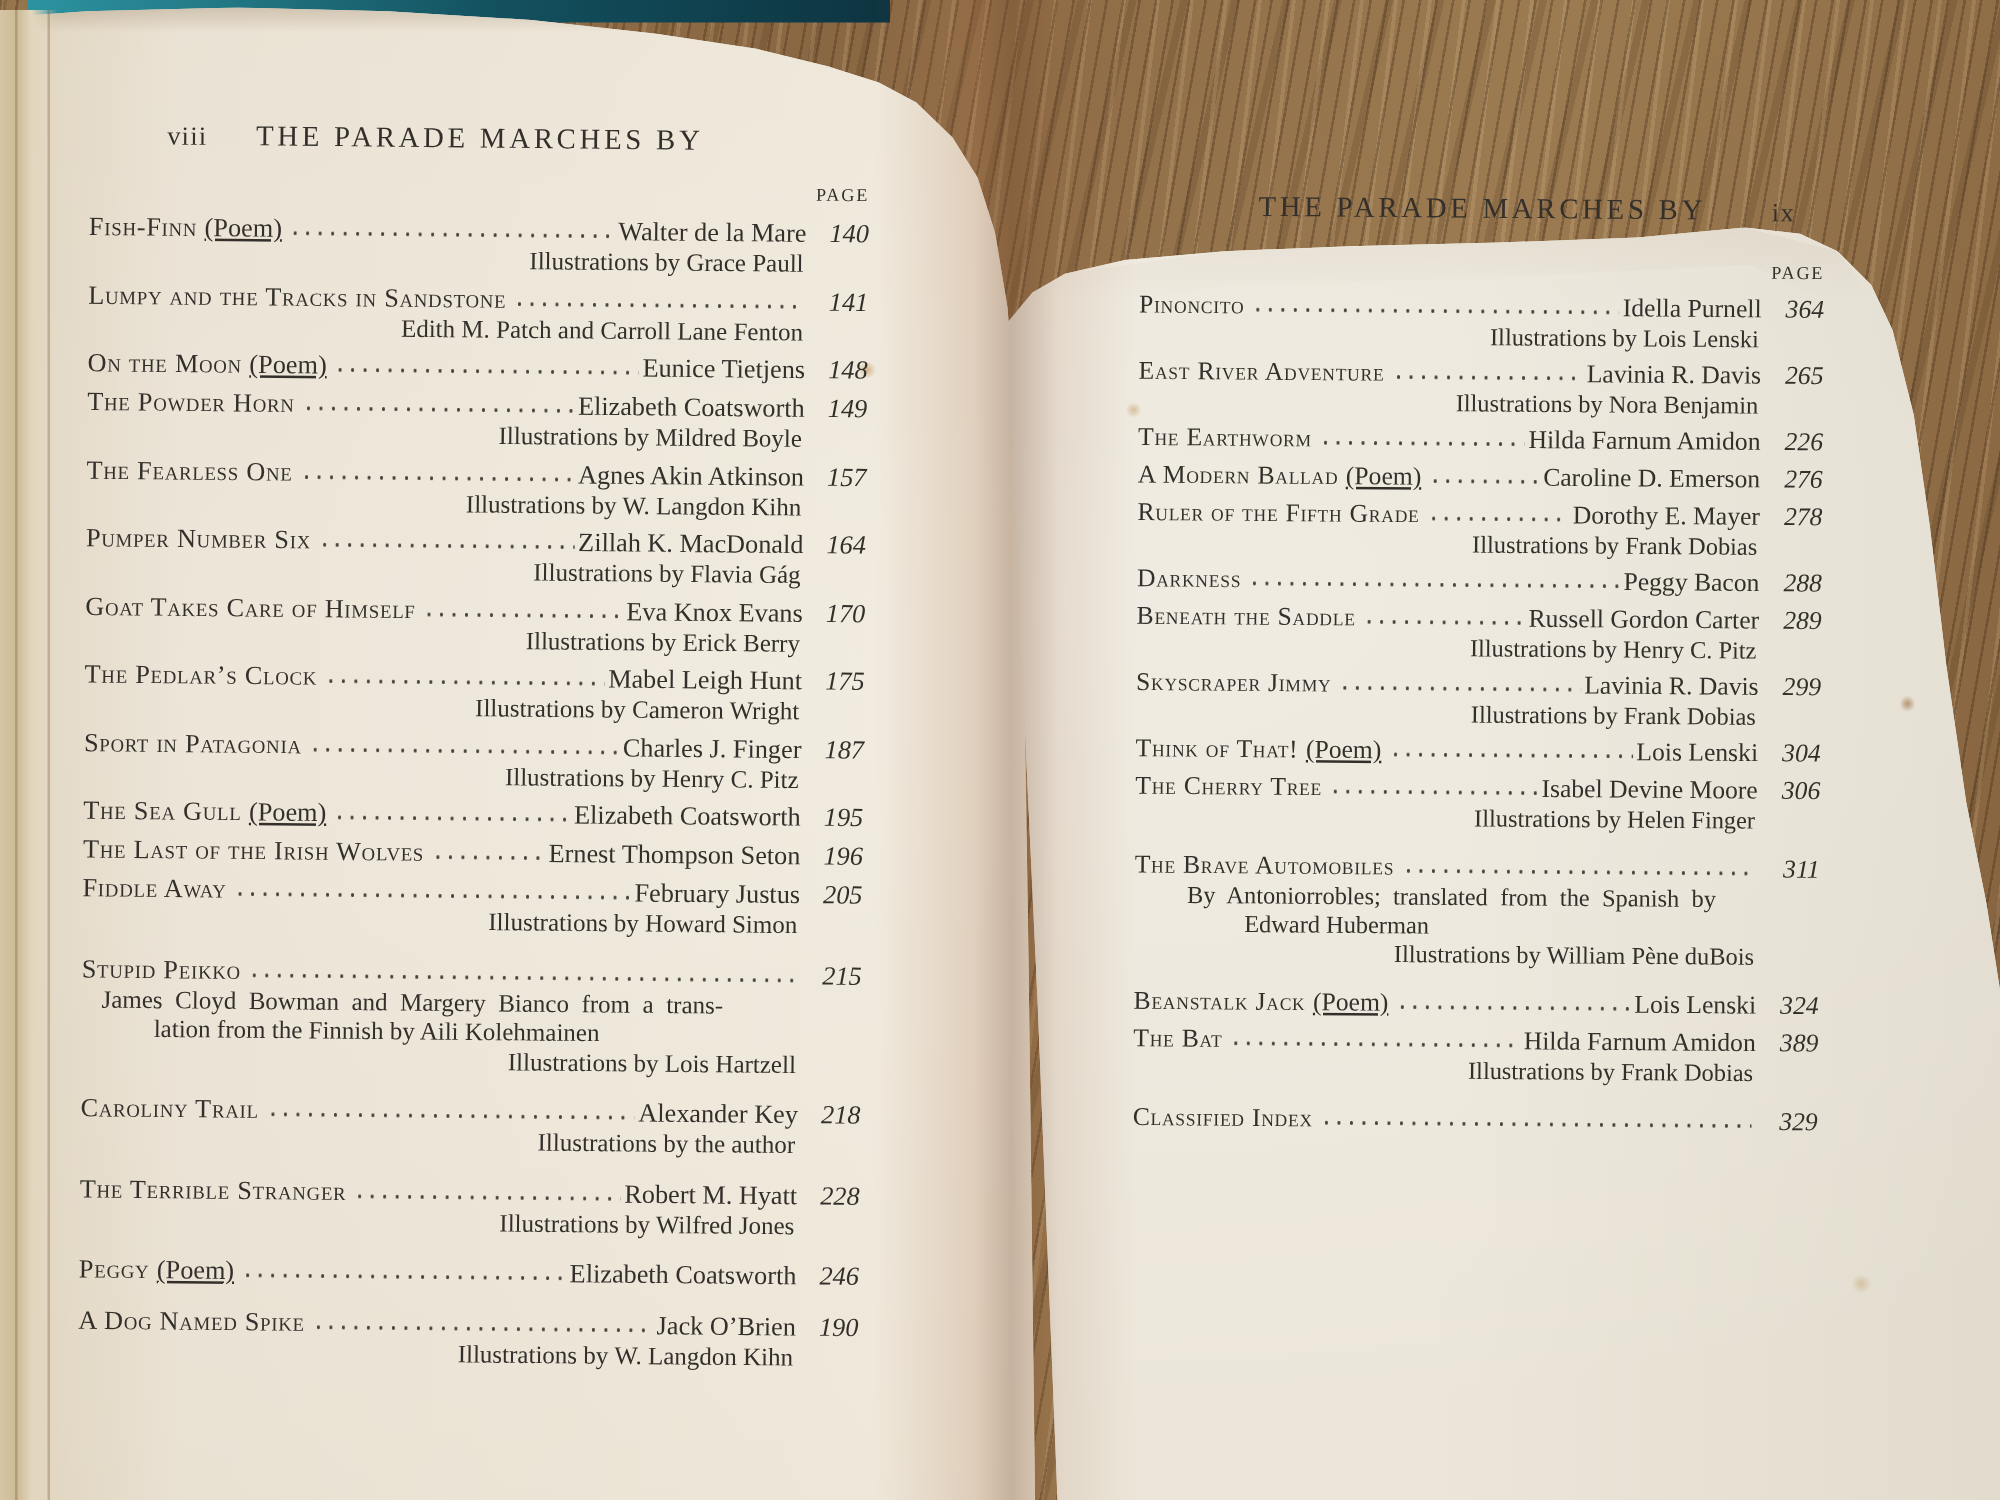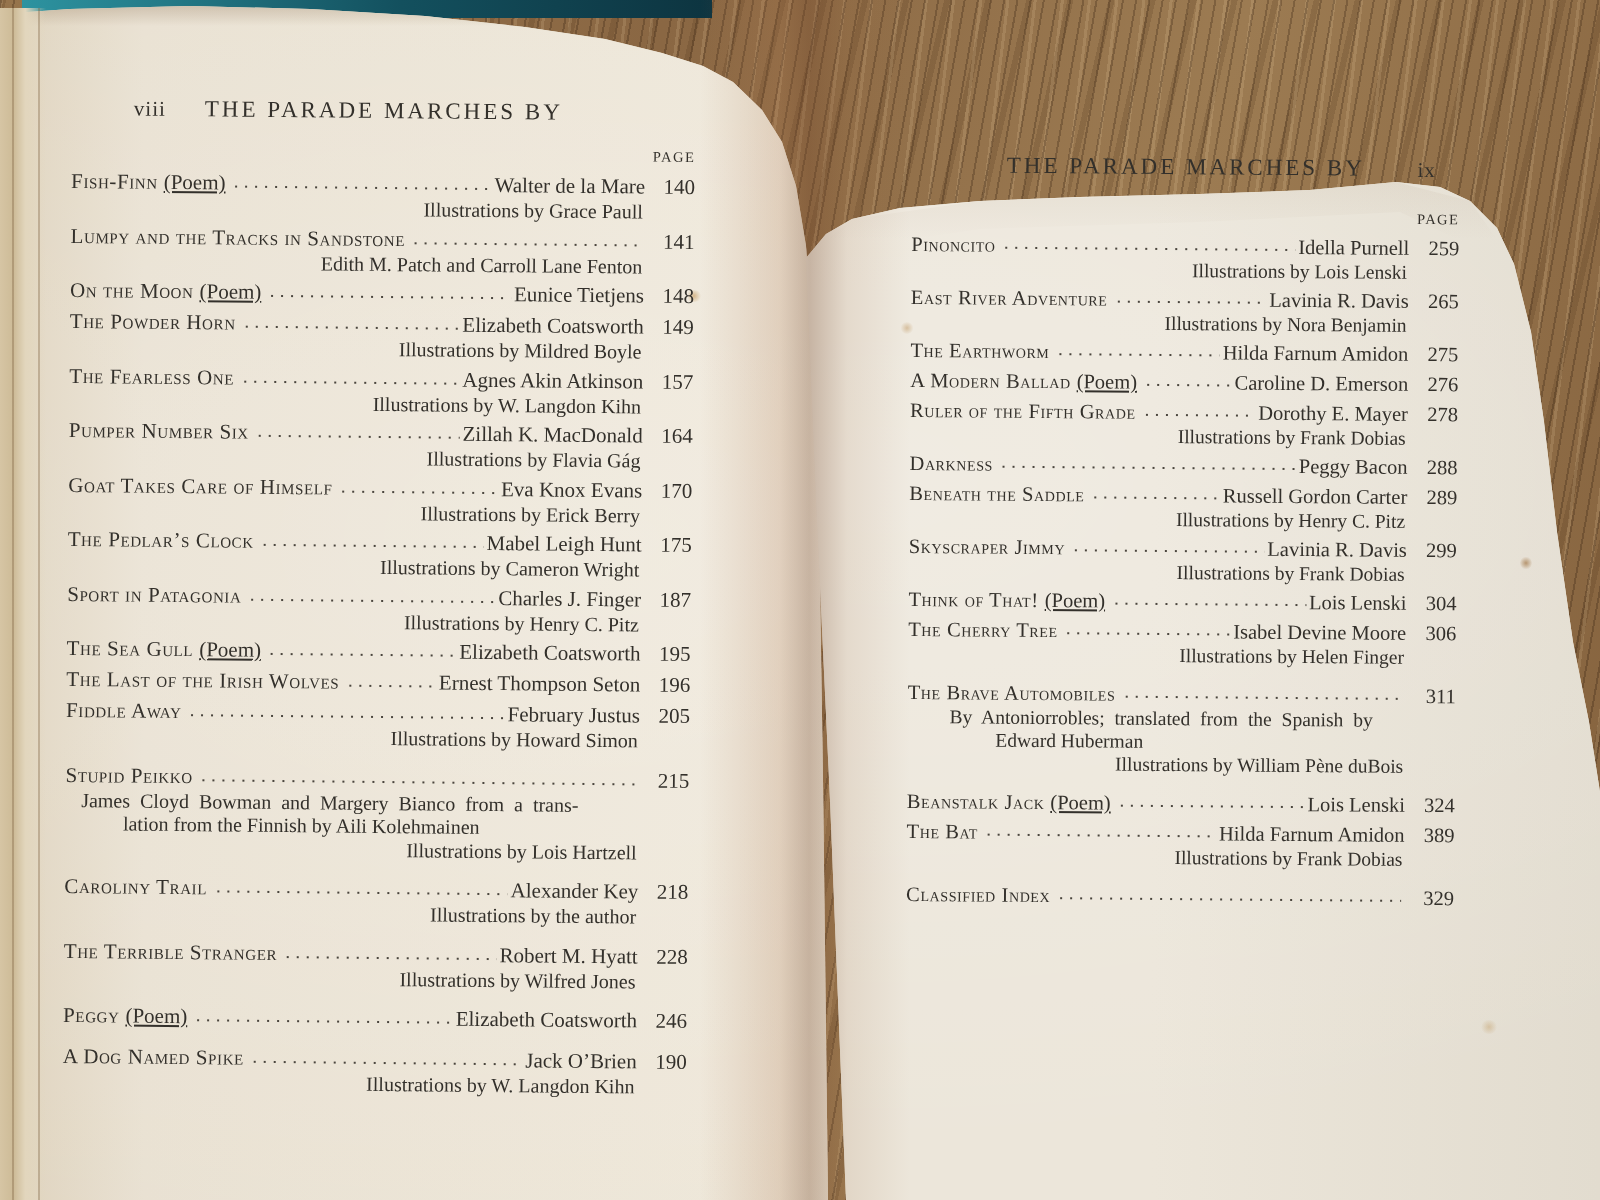--- a/index.html
+++ b/index.html
@@ -91,21 +91,21 @@
   .entry{margin-bottom:4px;}
   .entry.gap{margin-top:14px;}
   .line-main{display:flex;align-items:baseline;}
   .t{font-variant:small-caps;letter-spacing:.6px;white-space:nowrap;}
   .sfx{margin-left:6px;white-space:nowrap;text-decoration:underline;}
   .dots{flex:1 1 auto;min-width:12px;margin:0 3px 0 4px;align-self:stretch;
     background-image:radial-gradient(circle,#4a453d 1.25px,rgba(0,0,0,0) 1.55px);
     background-size:10px 6px;background-repeat:repeat-x;
     background-position:2px calc(100% - 7px);}
   .auth{white-space:nowrap;}
-  .pg{min-width:42px;margin-left:8px;text-align:right;white-space:nowrap;}
+  .pg{min-width:42px;margin-left:8px;text-align:right;white-space:nowrap;font-style:italic;}
   .sub{font-size:20px;line-height:23.5px;}
   .tr .sub{font-size:19.5px;line-height:23px;}
   .sub.right{text-align:right;padding-right:52px;}
   .sub.left{padding-left:16px;word-spacing:5px;}
   .tr .sub.left{padding-left:42px;}
   .sub.left2{padding-left:58px;}
   .tr .sub.left2{padding-left:88px;}
 </style>
 </head>
 <body>
@@ -294,39 +294,39 @@
     <span>THE PARADE MARCHES BY</span>
     <span class="folio r">ix</span>
   </div>
   <div class="page-label">PAGE</div>
   <div class="entries" id="right-entries">
       <div class="entry">
         <div class="line-main">
           <span class="t">Pinoncito</span>
           <span class="dots"></span>
           <span class="auth">Idella Purnell</span>
-          <span class="pg">259</span>
+          <span class="pg">364</span>
         </div>
         <div class="sub right">Illustrations by Lois Lenski</div>
       </div>
       <div class="entry">
         <div class="line-main">
           <span class="t">East River Adventure</span>
           <span class="dots"></span>
           <span class="auth">Lavinia R. Davis</span>
           <span class="pg">265</span>
         </div>
         <div class="sub right">Illustrations by Nora Benjamin</div>
       </div>
       <div class="entry">
         <div class="line-main">
           <span class="t">The Earthworm</span>
           <span class="dots"></span>
           <span class="auth">Hilda Farnum Amidon</span>
-          <span class="pg">275</span>
+          <span class="pg">226</span>
         </div>
       </div>
       <div class="entry">
         <div class="line-main">
           <span class="t">A Modern Ballad</span>
           <span class="sfx">(Poem)</span>
           <span class="dots"></span>
           <span class="auth">Caroline D. Emerson</span>
           <span class="pg">276</span>
         </div>

